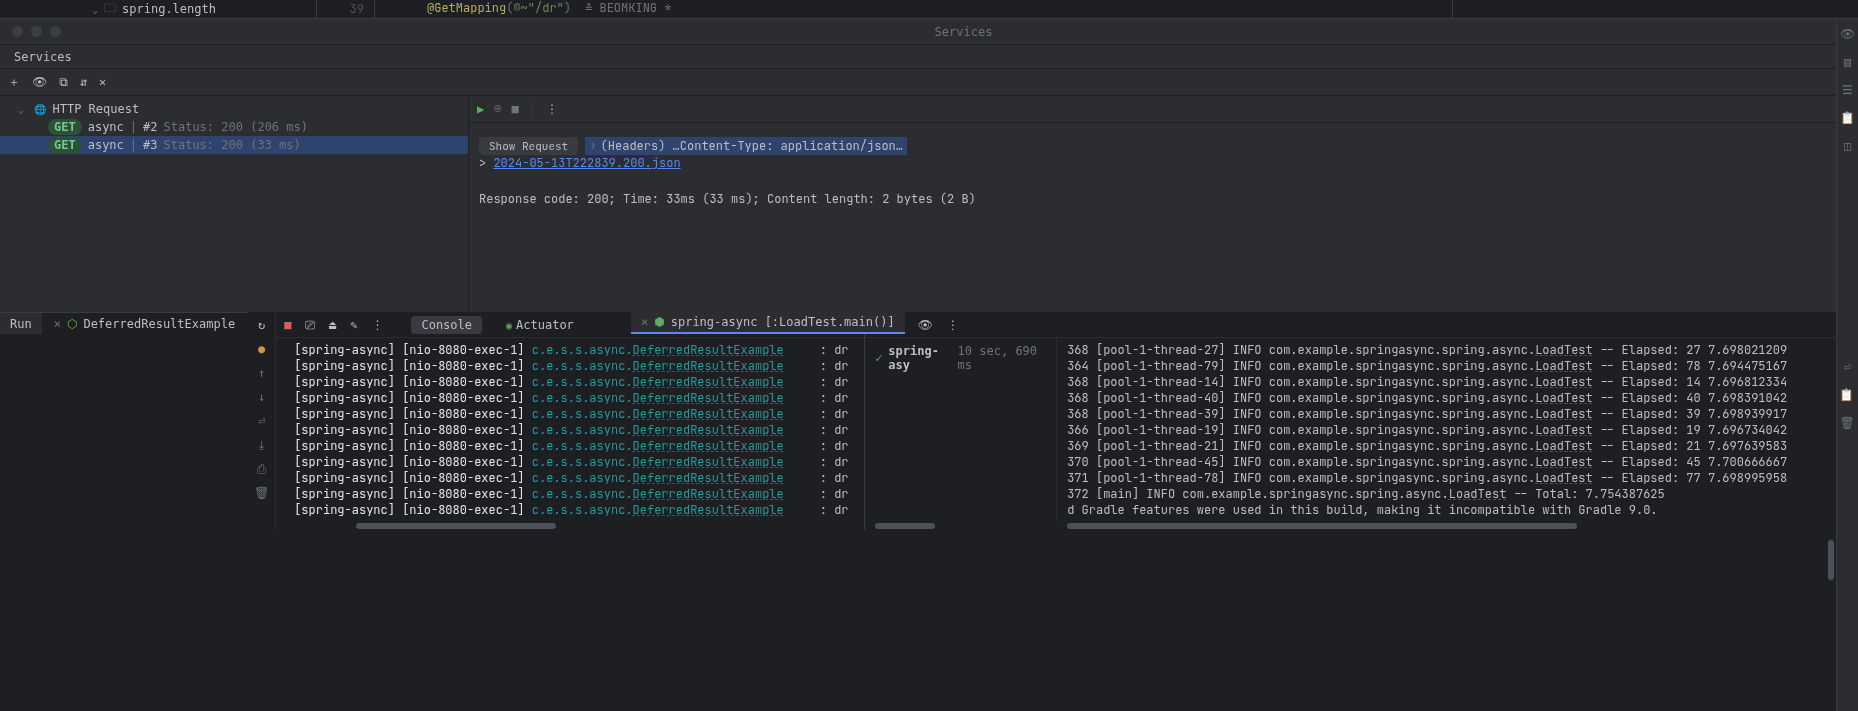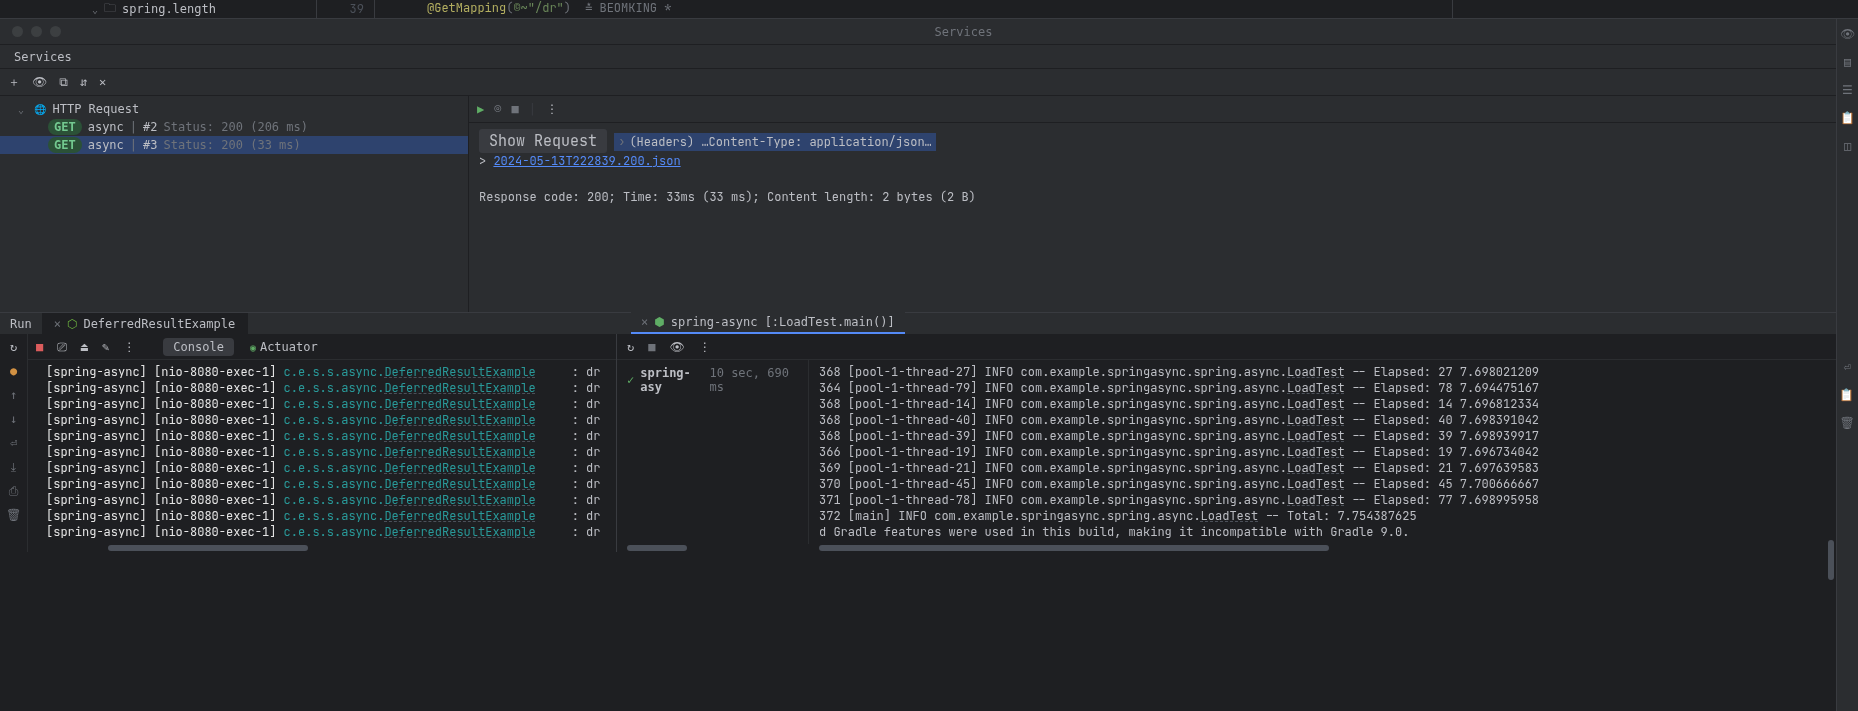--- a/index.html
+++ b/index.html
@@ -161,41 +161,41 @@
   padding: 4px 10px;
   overflow: hidden;
 }
 .detail-content .req-line { color: #6f737a; }
 .show-request-btn {
   display: inline-block;
   background: #393b40;
   color: #bcbec4;
   padding: 2px 10px;
   border-radius: 3px;
-  margin-top: 2px;
-  font-size: 15px;
+  margin-top: 10px;
+  font-size: 11px;
 }
 .detail-content .status-line { margin-top: 20px; }
 .headers-toggle {
   margin-top: 4px;
   background: #2e436e;
   color: #bcbec4;
   display: inline-block;
   padding: 1px 4px;
 }
 .headers-toggle .chev { color: #6f737a; margin-right: 4px; }
 .response-body { margin-top: 20px; }
 .response-meta { margin-top: 6px; }
 .response-file-link { color: #548af7; text-decoration: underline; }
 .response-summary { margin-top: 20px; }
 
 
 .run-panel {
   display: flex;
-  flex-direction: column;
+  flex-direction: row;
   flex: 1;
   background: #1e1f22;
 }
 .run-tabs {
   height: 22px;
   display: flex;
   background: #2b2d30;
   border-top: 1px solid #393b40;
 }
 .run-tab-label {
@@ -249,21 +249,21 @@
   height: 26px;
   display: flex;
   align-items: center;
   padding-left: 8px;
   gap: 14px;
   border-bottom: 1px solid #2b2d30;
 }
 .run-left-toolbar .tool-icon { color: #bcbec4; }
 .run-left-toolbar .tabs {
   display: flex;
-  gap: 6px;
+  gap: 14px;
   margin-left: 14px;
 }
 .sub-tab {
   padding: 2px 10px;
   border-radius: 4px;
   color: #bcbec4;
 }
 .sub-tab.active { background: #393b40; }
 .sub-tab .actuator-icon { color: #5fad65; margin-right: 4px; font-size: 10px; }
 

